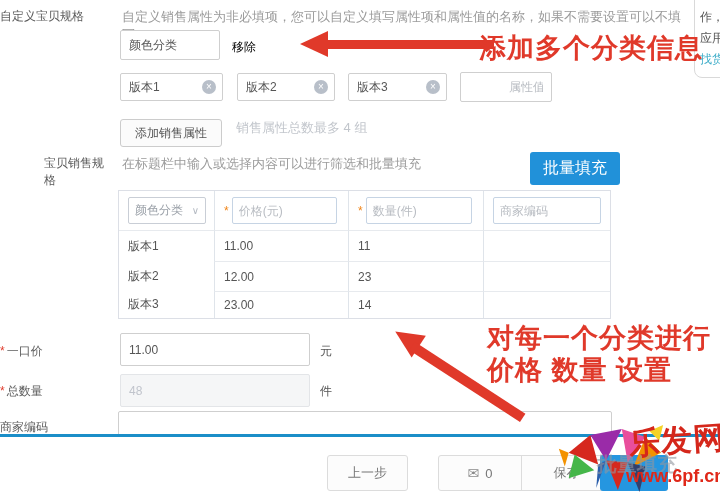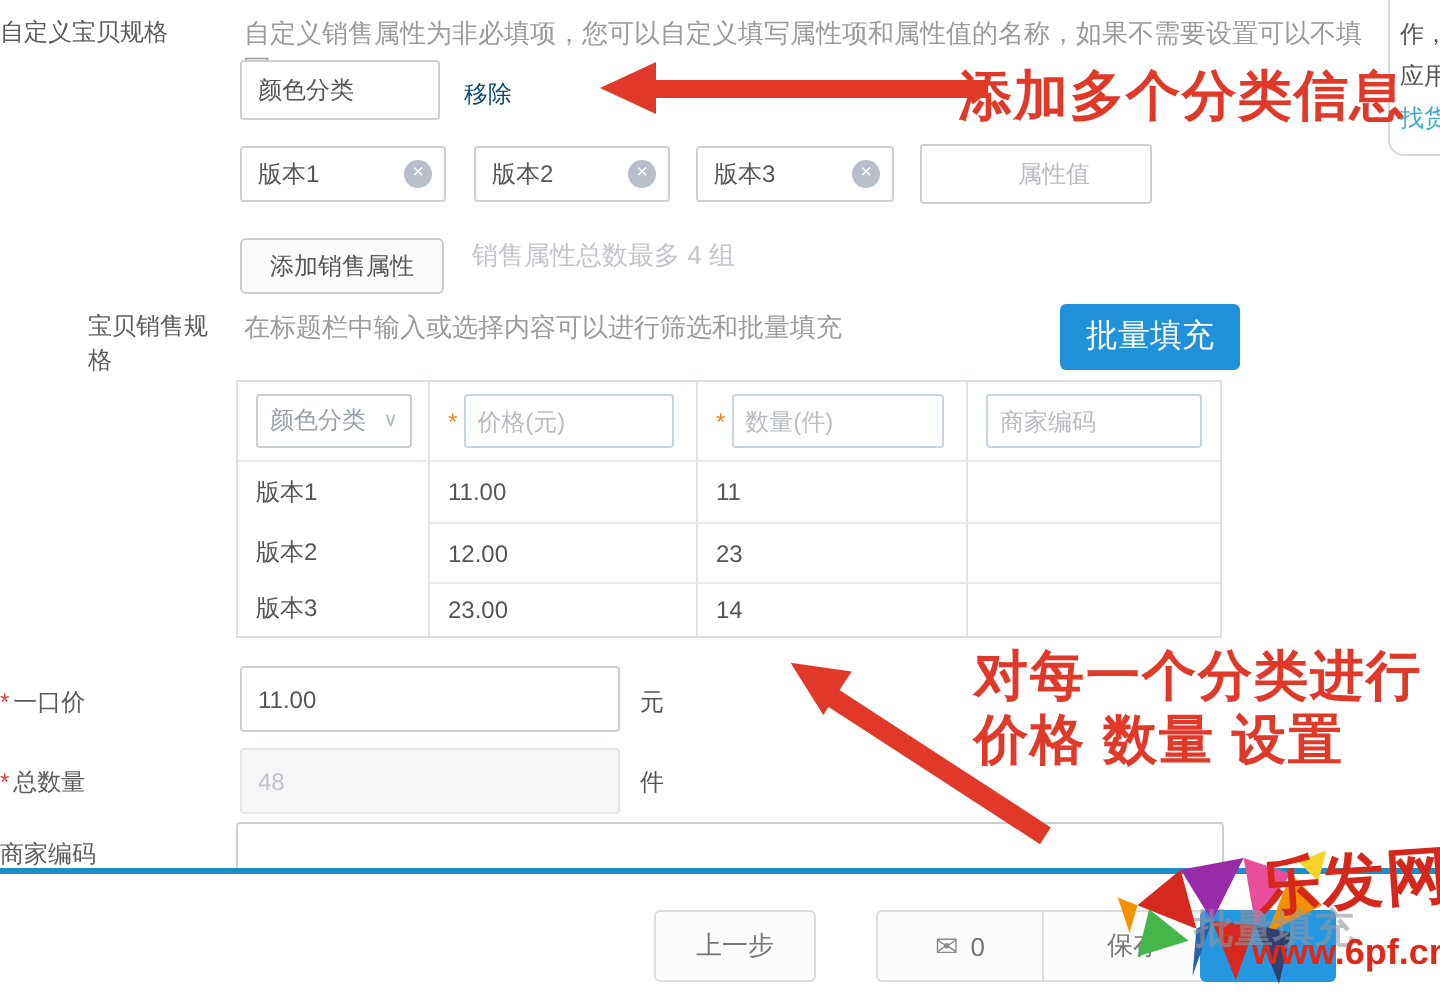--- a/index.html
+++ b/index.html
@@ -9,21 +9,21 @@
 
   .flabel { position:absolute; left:0; width:112px; font-size:12px; color:#5c5c5c; }
   .star { color:#e03c2d; margin-right:2px; font-size:12px; }
   .hstar { color:#f08519; margin-right:3px; font-size:12px; }
   .help { position:absolute; font-size:13px; color:#9b9b9b; }
 
   .tinput { position:absolute; border:1px solid #cfcfcf; background:#fff; font-size:12px;
             color:#555; padding:0 8px; outline:none; border-radius:2px;
             font-family:"Liberation Sans","DejaVu Sans",sans-serif; }
   .tinput::placeholder { color:#b8bcc2; }
-  .link { position:absolute; font-size:12px; color:#0c4a6e; cursor:pointer; }
+  .link { position:absolute; font-size:12px; color:#000000; cursor:pointer; }
 
   .tagbox { position:absolute; height:28px; border:1px solid #cfcfcf; border-radius:2px;
             background:#fff; display:flex; align-items:center; padding:0 6px 0 8px;
             font-size:12px; color:#555; justify-content:space-between; }
   .closeicon { width:14px; height:14px; border-radius:50%; background:#b8bfc9; color:#fff;
                font-size:10px; line-height:14px; text-align:center; cursor:pointer; }
 
   .greybtn { position:absolute; background:#fbfbfb; border:1px solid #ccc; border-radius:3px;
              font-size:12px; color:#555; display:flex; align-items:center; justify-content:center;
              cursor:pointer; }
@@ -96,21 +96,21 @@
     <span class="closeicon">×</span>
   </div>
   <div class="tagbox" style="left:237px; top:73px; width:98px;">
     <span>版本2</span>
     <span class="closeicon">×</span>
   </div>
   <div class="tagbox" style="left:348px; top:73px; width:99px;">
     <span>版本3</span>
     <span class="closeicon">×</span>
   </div>
-  <input class="tinput" style="left: 460px; top: 72px; width: 116px; height: 30px; padding-left: 48px;" placeholder="属性值">
+  <input class="tinput" style="left: 460px; top: 72px; width: 92px; height: 30px; padding-left: 48px;" placeholder="属性值">
 
   <button class="greybtn" style="left:120px; top:119px; width:102px; height:28px;">添加销售属性</button>
   <div class="help" style="left:236px; top:119px; color:#c2c6cc;">销售属性总数最多 4 组</div>
 
   <div class="flabel" style="top:155px;padding-left:44px;">宝贝销售规格</div>
   <div class="help" style="left:122px; top:155px;">在标题栏中输入或选择内容可以进行筛选和批量填充</div>
   <button class="bluebtn" style="left:530px; top:152px; width:90px; height:33px;">批量填充</button>
 
   <div class="sku-table">
 

